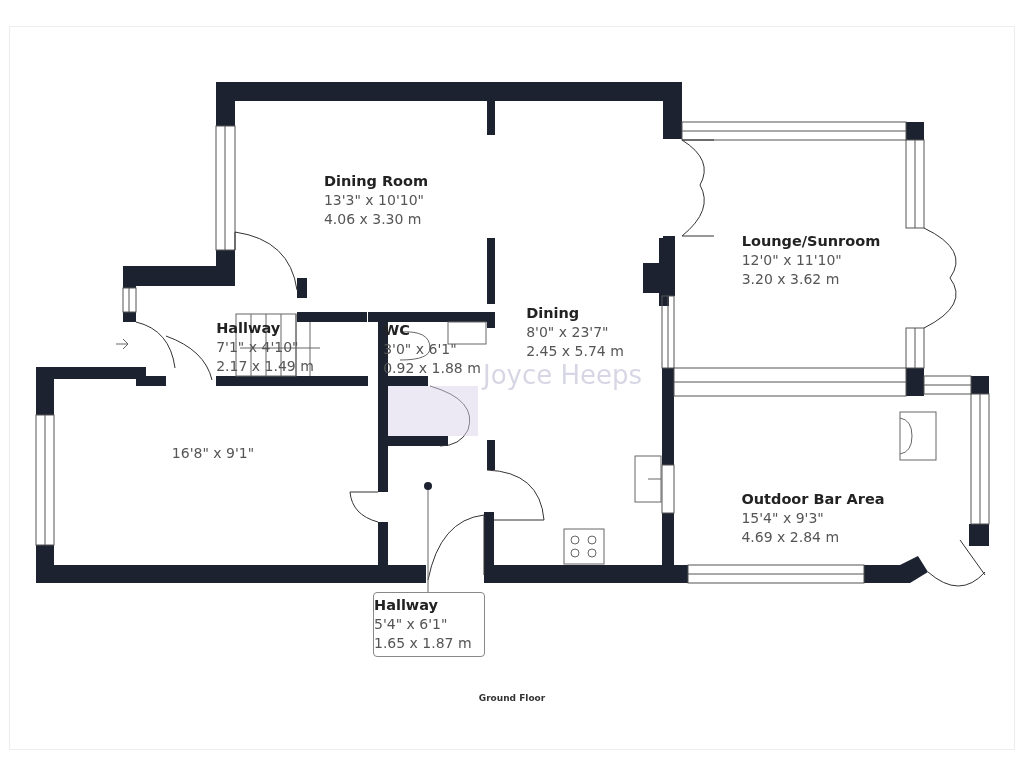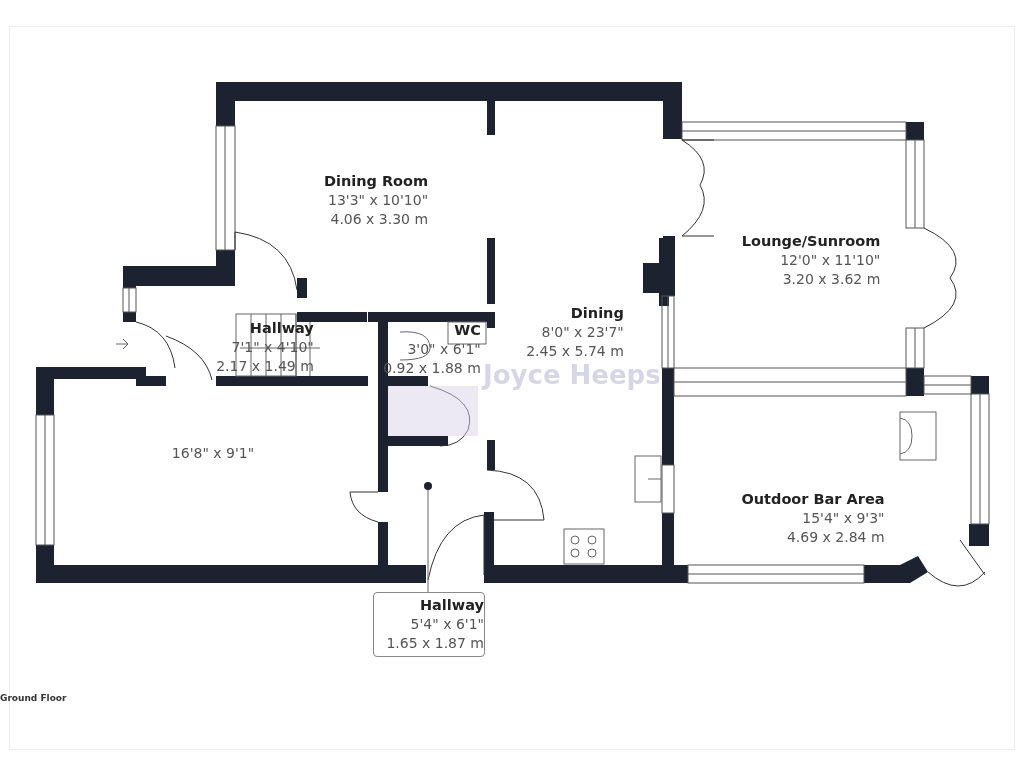--- a/index.html
+++ b/index.html
@@ -1,25 +1,25 @@
 <!DOCTYPE html>
 <html><head>
   <meta charset="utf-8">
   <style>
     html, body { margin: 0; padding: 0; background: #ffffff; }
     body { width: 1024px; height: 768px; position: relative; overflow: hidden; font-family: "DejaVu Sans", sans-serif; }
     .frame { position: absolute; left: 9px; top: 26px; width: 1006px; height: 724px; border: 1px solid #ececec; box-sizing: border-box; }
     svg.plan { position: absolute; left: 0; top: 0; }
-    .room-label { position: absolute; text-align: right; color: #555; line-height: 19px; white-space: nowrap; transform: translateX(-50%); }
+    .room-label { position: absolute; text-align: left; color: #555; line-height: 19px; white-space: nowrap; transform: translateX(-50%); }
     .room-label .name { font-weight: bold; color: #222; font-size: 14.5px; }
     .room-label .dim { font-size: 14px; color: #555; }
     .callout { position: absolute; left: 373px; top: 592px; width: 112px; height: 65px; border: 1px solid #888; border-radius: 4px; background: #fff; box-sizing: border-box; padding-top: 3px; }
     .callout .room-label { position: static; transform: none; }
-    .floor-label { position: absolute; left: 0; width: 1024px; top: 693px; text-align: left; font-size: 9px; font-weight: bold; color: #333; }
-    .watermark { position: absolute; left: 483px; top: 360px; color: #b8b6cf; opacity: 0.55; font-weight: bold; text-align: left; pointer-events: none; }
+    .floor-label { position: absolute; left: 0; width: 1024px; top: 693px; text-align: center; font-size: 9px; font-weight: bold; color: #333; }
+    .watermark { position: absolute; left: 483px; top: 360px; color: #b8b6cf; opacity: 0.55; font-weight: normal; text-align: left; pointer-events: none; }
     .watermark .wm1 { font-size: 26px; line-height: 30px; }
     .watermark .wm2 { font-size: 44px; line-height: 44px; letter-spacing: 1px; }
   </style>
 </head>
 <body>
 
 <div class="frame"></div>
 
 <svg class="plan" width="1024" height="768" viewBox="0 0 1024 768">
   <g fill="#1d2230">

